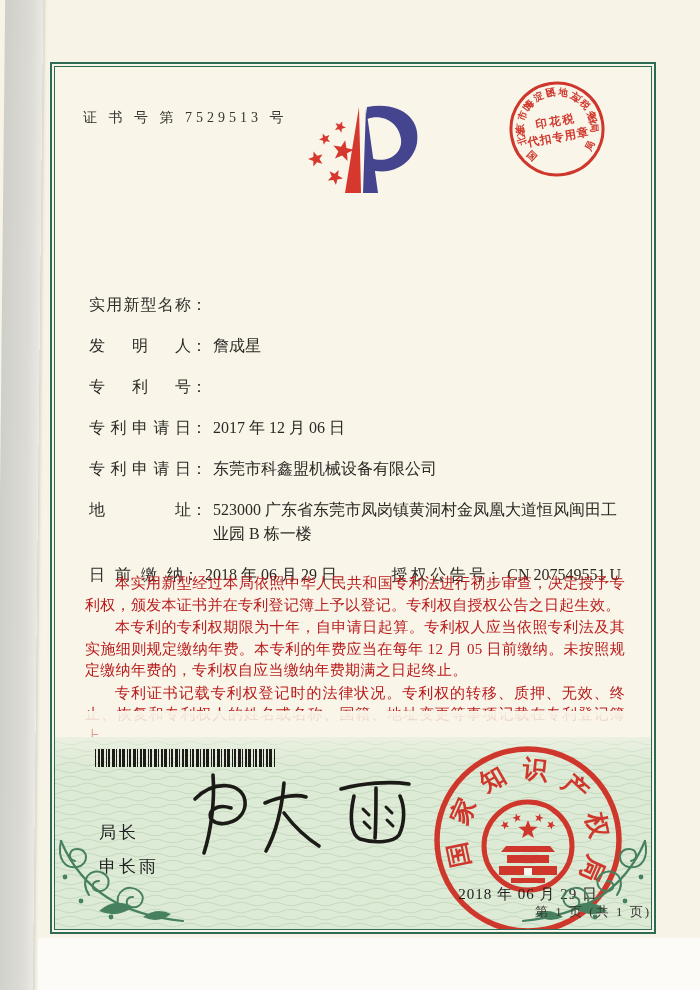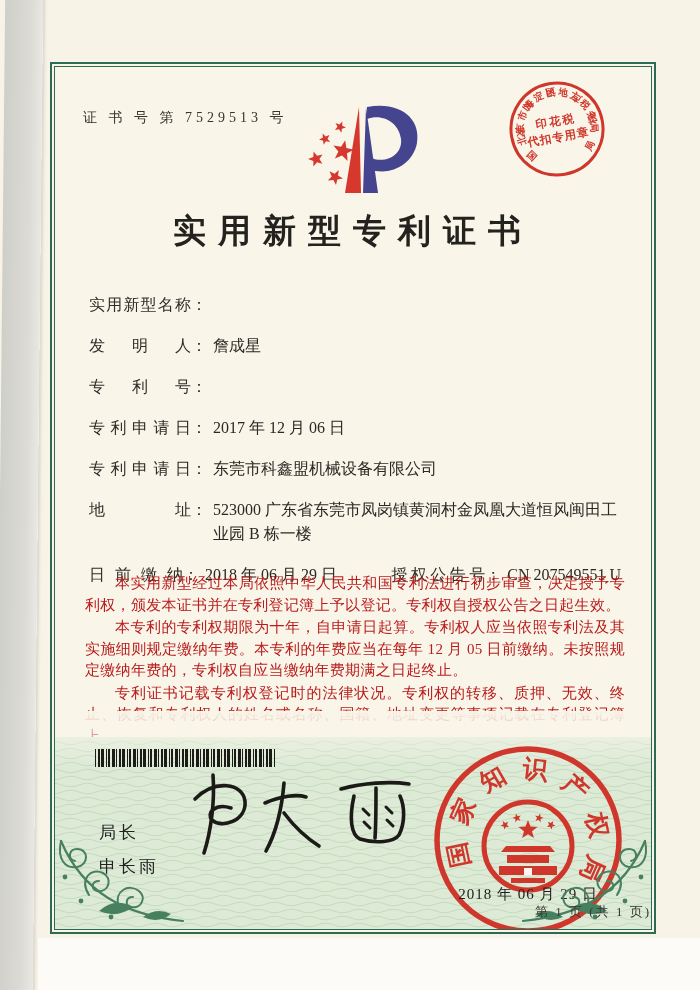--- a/index.html
+++ b/index.html
@@ -103,21 +103,20 @@
         <path d="M84,10 C118,4 138,22 134,46 C130,68 106,80 86,72 L86,60 C102,68 120,58 118,42 C116,26 100,16 84,22 Z" fill="#45458f"></path>
         <path d="M83,10 L80,96 L95,96 Z" fill="#45458f"></path>
         <path d="M76,10 L62,96 L78,96 Z" fill="#d6382d"></path>
         <polygon points="59.3,24.5 59.2,28.7 63.0,30.5 58.9,31.7 58.4,35.8 56.0,32.3 51.9,33.1 54.5,29.8 52.5,26.1 56.4,27.5" fill="#d6382d"></polygon>
         <polygon points="39.7,36.5 42.6,39.5 46.5,38.1 44.5,41.8 47.1,45.1 43.0,44.3 40.6,47.8 40.1,43.7 36.0,42.5 39.8,40.7" fill="#d6382d"></polygon>
         <polygon points="62.2,43.2 63.4,50.9 70.9,52.7 64.0,56.3 64.6,64.0 59.1,58.5 51.9,61.4 55.4,54.5 50.4,48.6 58.1,49.8" fill="#d6382d"></polygon>
         <polygon points="30.6,54.4 34.1,58.8 39.5,57.4 36.4,62.0 39.4,66.8 34.0,65.2 30.4,69.6 30.3,63.9 25.0,61.9 30.3,60.0" fill="#d6382d"></polygon>
         <polygon points="55.8,73.0 55.0,78.6 59.9,81.5 54.3,82.4 53.0,87.9 50.4,82.9 44.8,83.4 48.7,79.4 46.5,74.2 51.6,76.7" fill="#d6382d"></polygon>
       </svg>
 
-    <div class="title">实用新型专利证书</div>
 
     <div class="fields">
       <div class="frow">
         <span class="flabel">实用新型名称</span>
           <span class="fcolon">：</span>
       </div>
       <div class="frow">
         <span class="flabel">发明人</span>
           <span class="fcolon">：</span>
         <span class="fvalue">詹成星</span>

